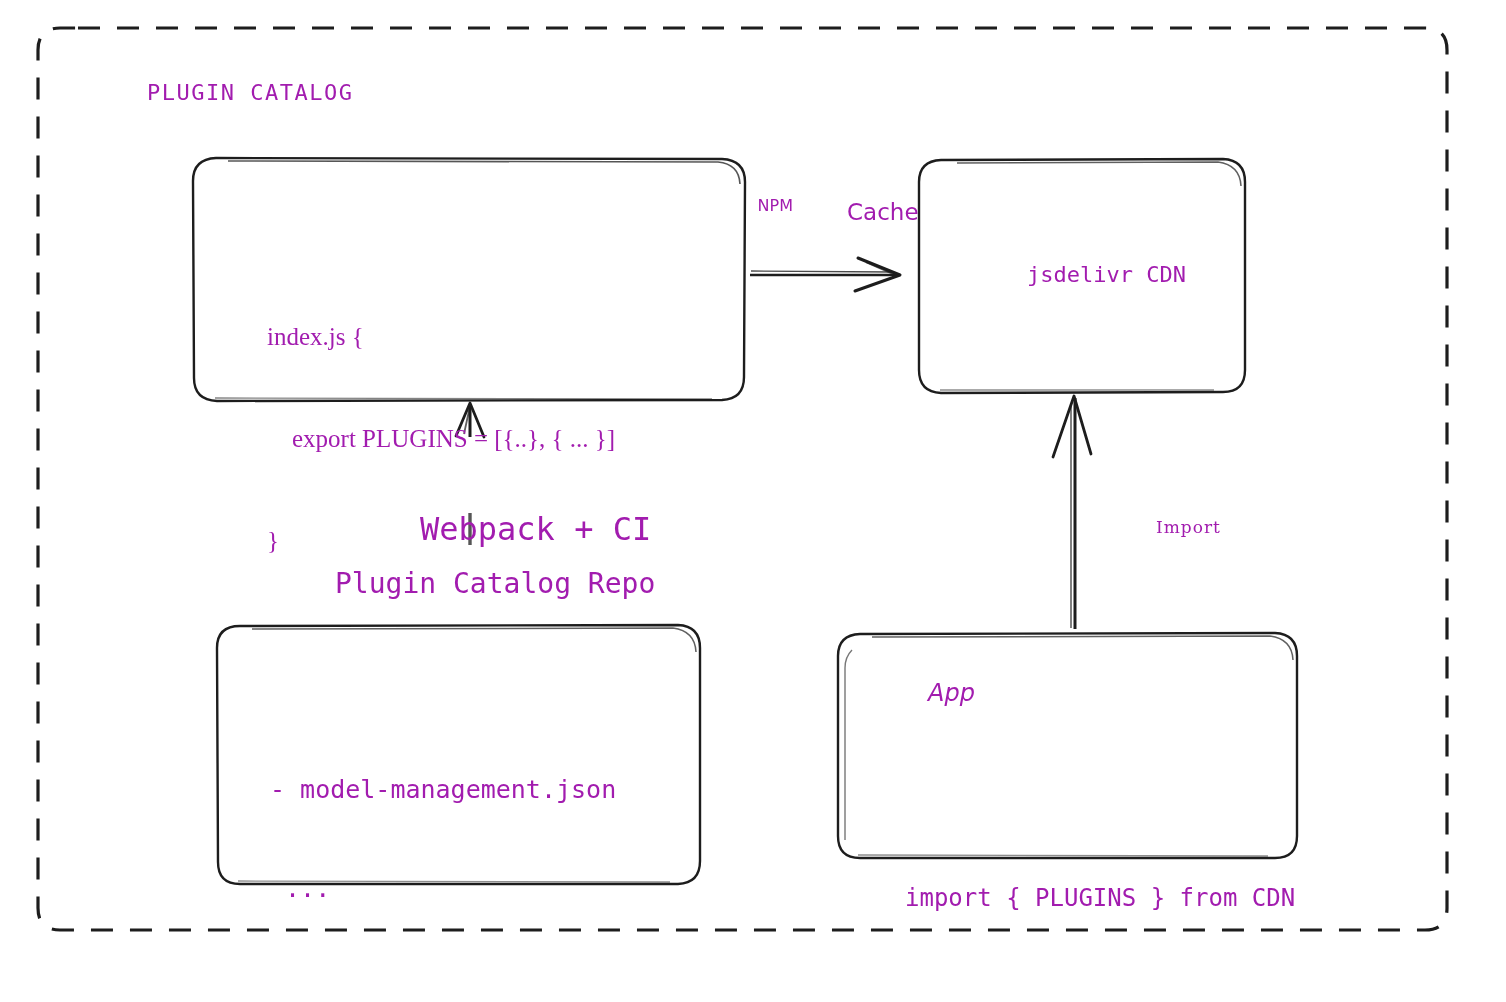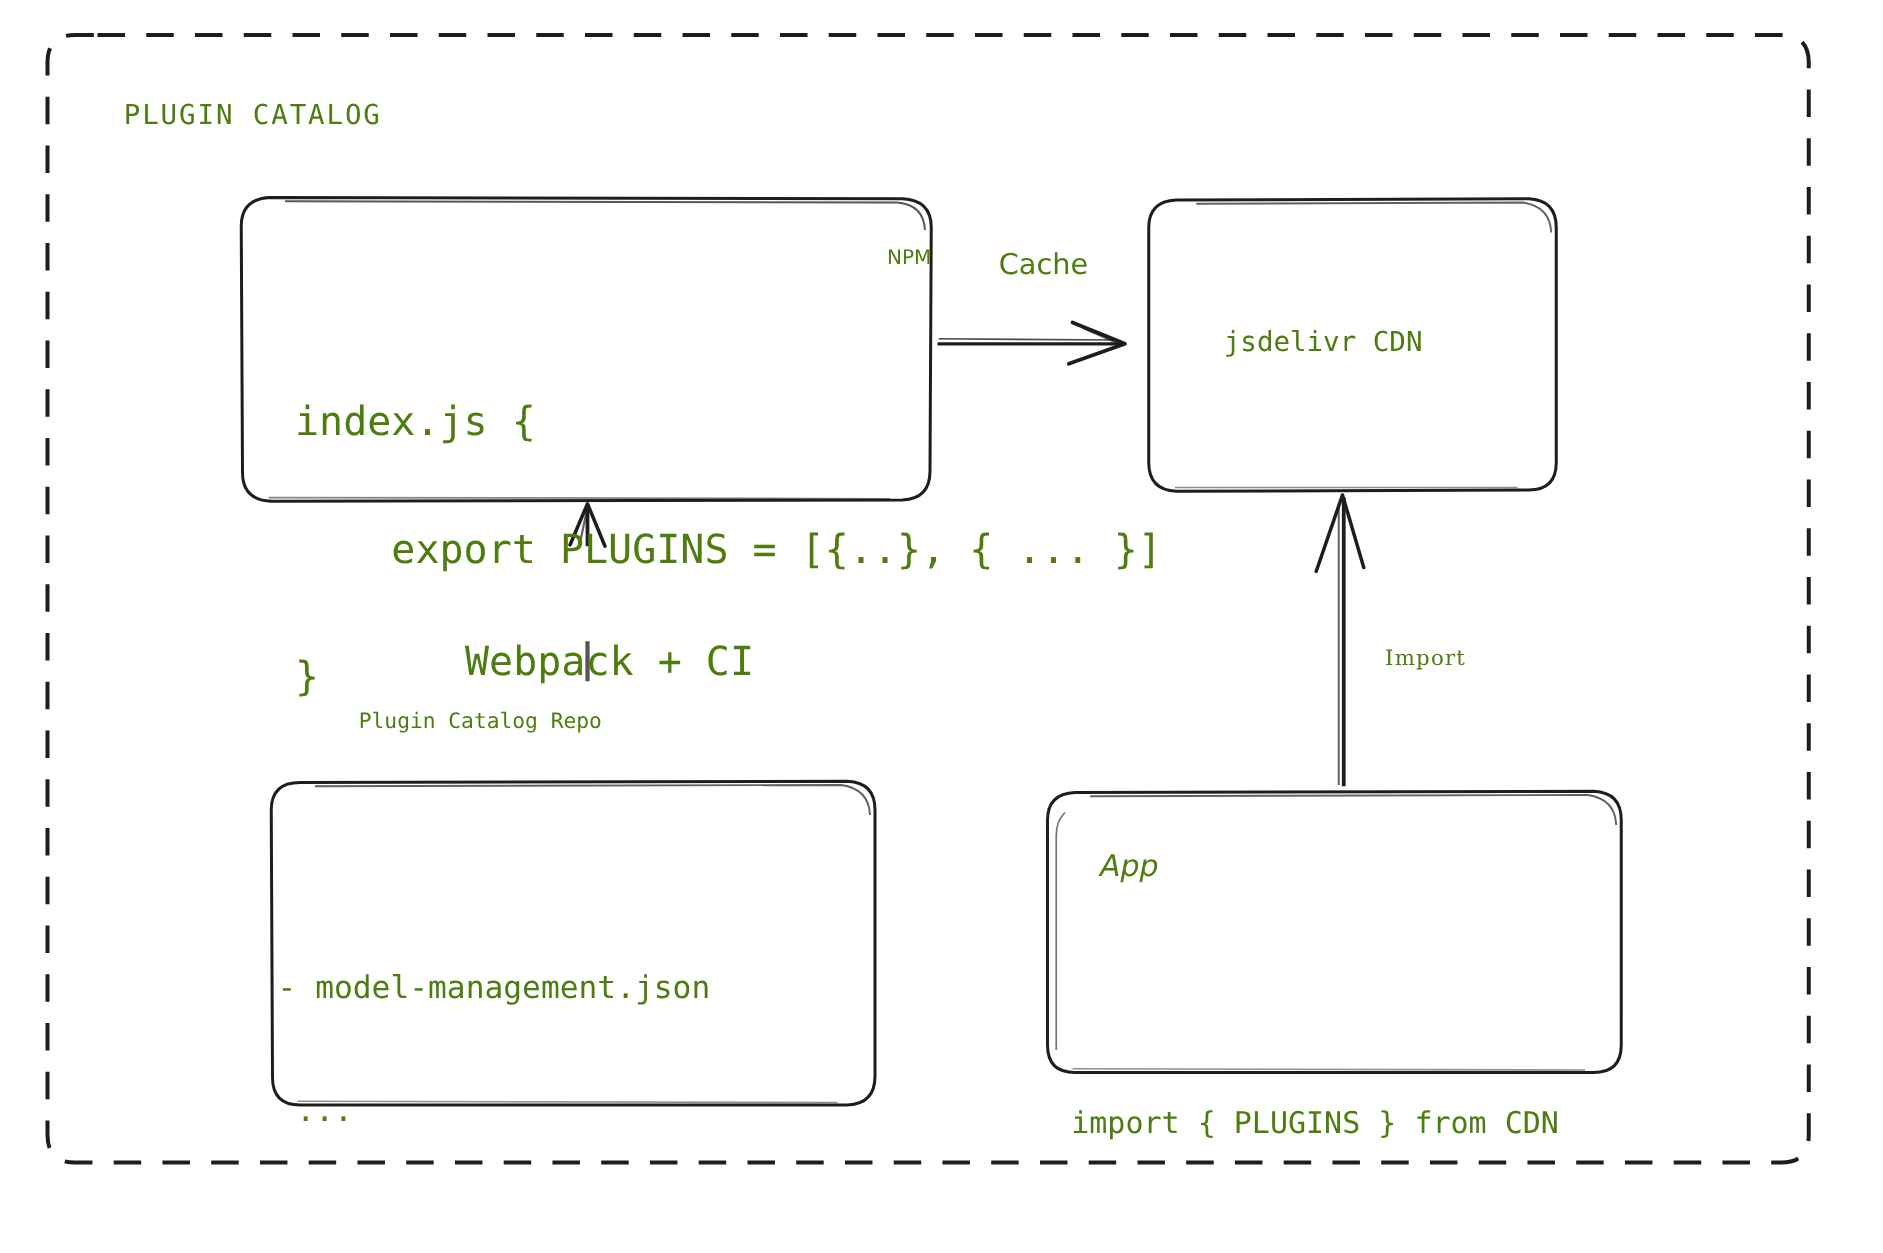--- a/index.html
+++ b/index.html
@@ -25,46 +25,48 @@
     position: absolute;
     left: 0; top: 0;
     width: 1506px;
     height: 1002px;
     pointer-events: none;
   }
   .node-text {
     position: absolute;
     white-space: pre;
     font-family: "DejaVu Sans Mono", monospace;
-    color: #4d7c0f;
+    color: #a21caf;
     letter-spacing: 0px;
+    margin-left: 48px;
   }
 
   
   #group-label {
     left: 99px;
     top: 80px;
     font-size: 22px;
     letter-spacing: 1.5px;
   }
 
   
   #npm-title {
     left: 193px;
     top: 196px;
     width: 552px;
     text-align: right;
     font-size: 16px;
     font-family: "DejaVu Sans", sans-serif;
   }
   #npm-code {
-    left: 236px;
+    left: 219px;
     top: 252px;
-    font-size: 32px;
+    font-size: 25px;
     line-height: 34px;
+    font-family: Liberation Serif, serif;
   }
 
   
   #cdn-title {
     left: 922px;
     top: 262px;
     width: 273px;
     text-align: center;
     font-size: 22px;
   }
@@ -84,21 +86,21 @@
     width: 196px;
     text-align: center;
     font-size: 32px;
     line-height: 33px;
   }
 
   
   #repo-caption {
     left: 287px;
     top: 567px;
-    font-size: 17px;
+    font-size: 28px;
   }
 
   
   #repo-list {
     left: 222px;
     top: 707px;
     font-size: 25px;
     line-height: 33px;
   }
 

